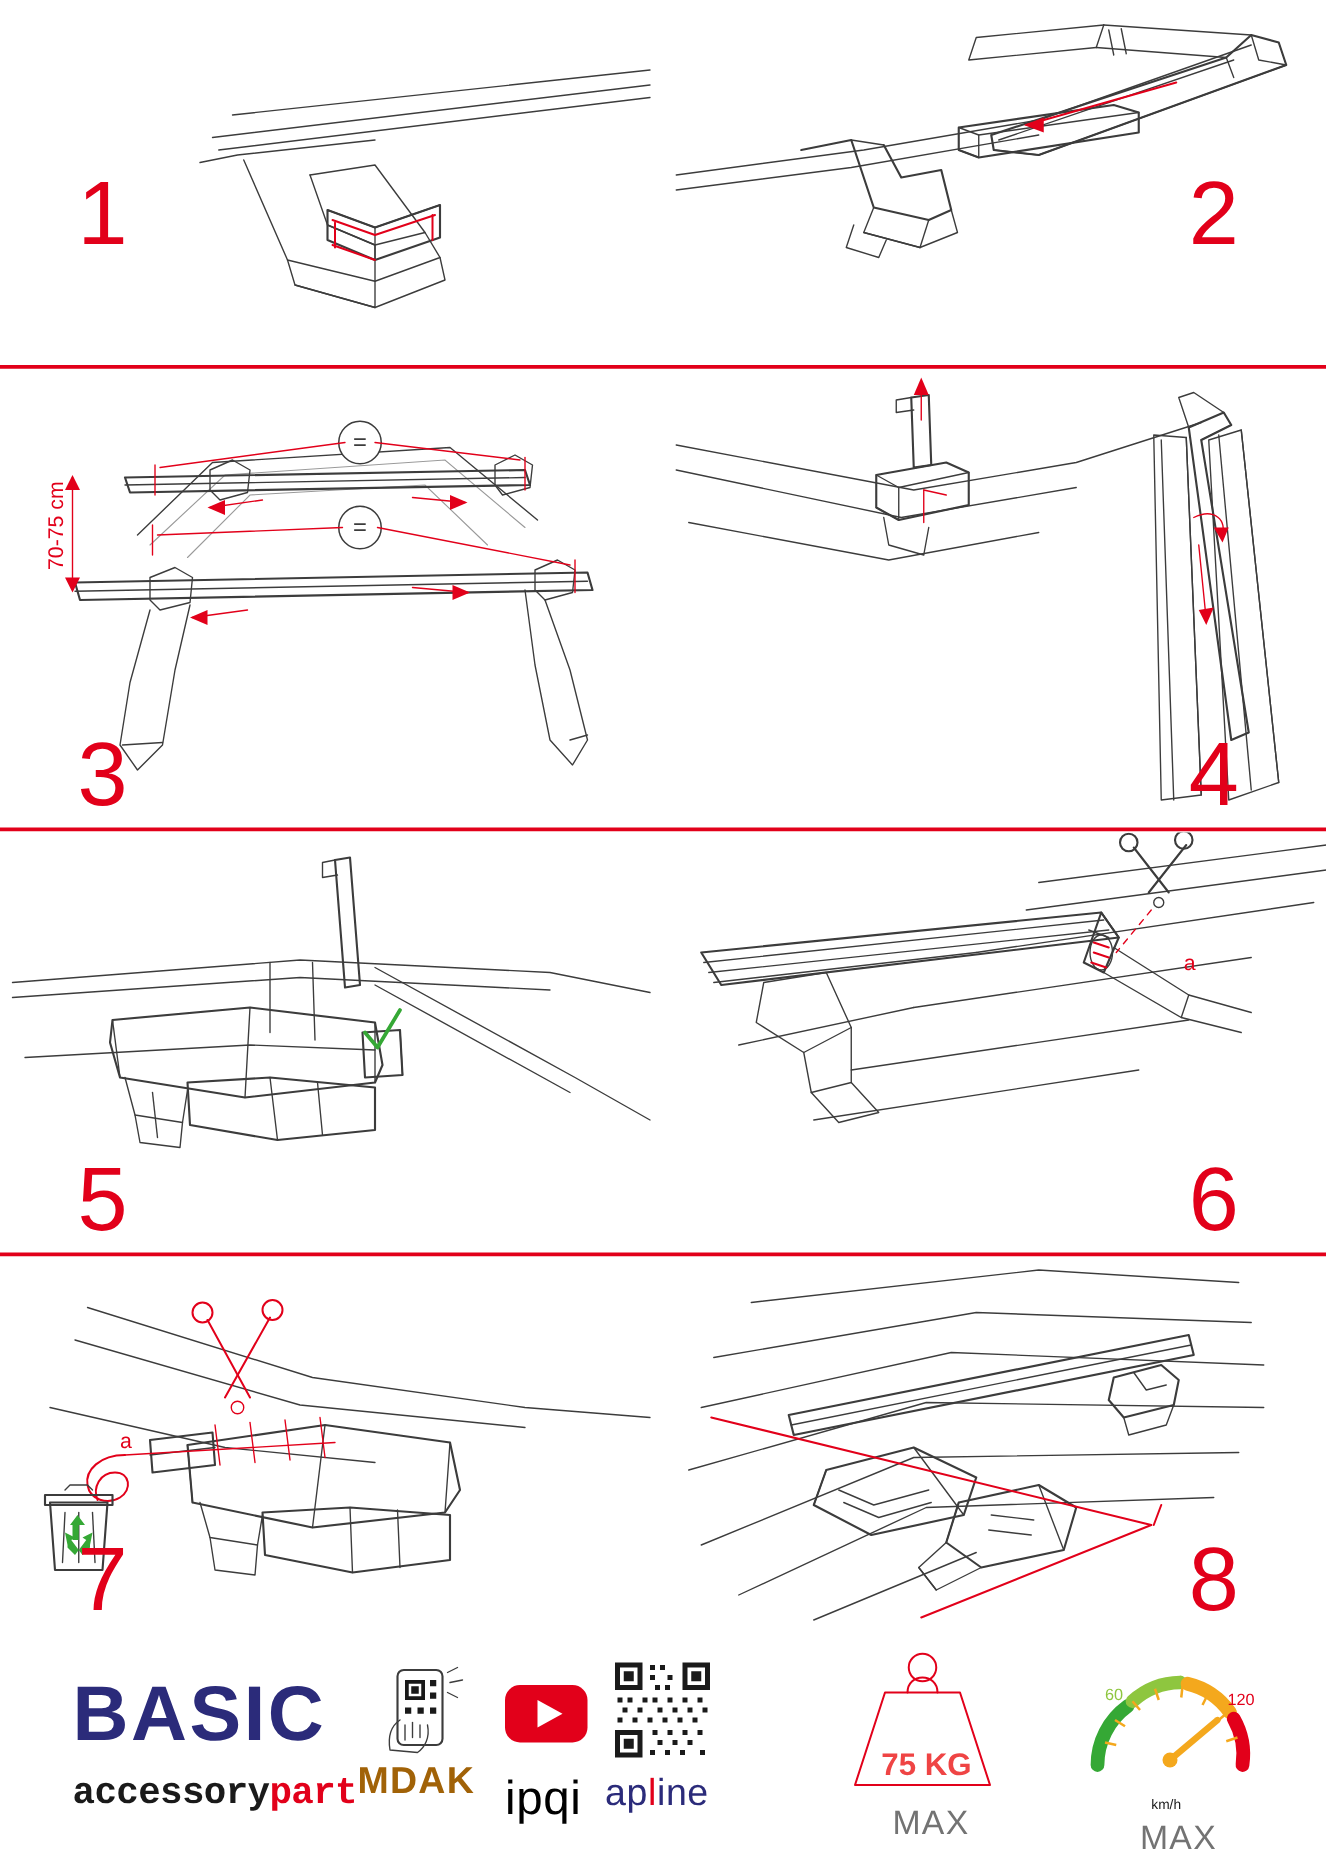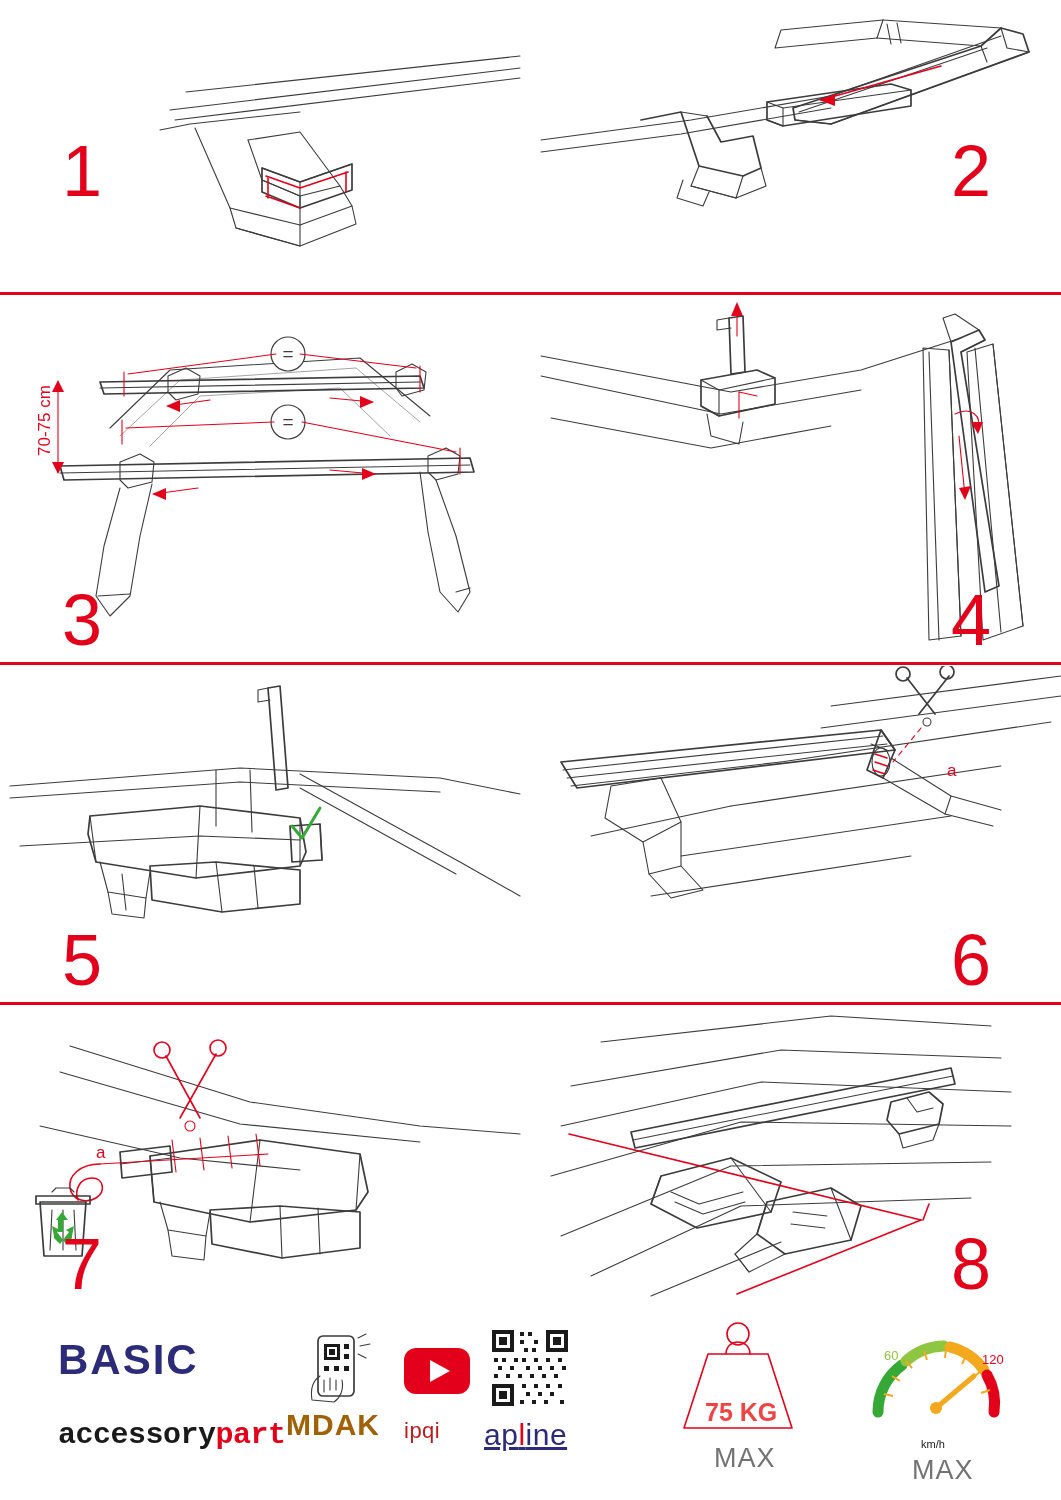--- a/index.html
+++ b/index.html
@@ -15,27 +15,27 @@
   .rd{fill:none;stroke:#e2001a;stroke-width:1.6;stroke-linecap:round;stroke-linejoin:round;}
   .rdthin{fill:none;stroke:#e2001a;stroke-width:1.1;stroke-linecap:round;}
   .rdfill{fill:#e2001a;}
   .grn{fill:none;stroke:#35a835;stroke-width:3;stroke-linecap:round;stroke-linejoin:round;}
   .dash{stroke-dasharray:5 5;}
   .eqbub{fill:#ffffff;stroke:#3c3c3c;stroke-width:1.2;}
   .lbl{font-family:"Liberation Sans",sans-serif;font-size:17px;fill:#e2001a;}
 
   
   .footer{position:absolute;left:0;top:1300px;width:1061px;height:200px;}
-  .brand-basic{position:absolute;left:58px;top:36px;font-family:"Liberation Sans",sans-serif;font-size:42px;font-weight:bold;letter-spacing:2px;color:#2b2b7a;}
+  .brand-basic{position:absolute;left:58px;top:36px;font-family:"Liberation Sans",sans-serif;font-size:62px;font-weight:bold;letter-spacing:2px;color:#2b2b7a;}
   .brand-sub{position:absolute;left:58px;top:118px;font-family:Liberation Mono, monospace;font-size:30px;font-weight:bold;letter-spacing:-0.5px;}
   .brand-sub .a{color:#1a1a1a;}
   .brand-sub .b{color:#e2001a;}
   .mdak{position:absolute;left:286px;top:108px;font-size:30px;font-weight:bold;letter-spacing:1px;color:#a16207;}
-  .ipqi{position:absolute;left:404px;top:118px;font-size:22px;color:#b91c1c;letter-spacing:0.5px;}
-  .apline{position:absolute;left:484px;top:118px;font-size:30px;color:#2b2b7a;letter-spacing:0.5px;text-decoration:underline;}
+  .ipqi{position:absolute;left:404px;top:118px;font-size:38px;color:#000000;letter-spacing:0.5px;}
+  .apline{position:absolute;left:484px;top:118px;font-size:30px;color:#2b2b7a;letter-spacing:0.5px;}
   .apline .red{color:#e2001a;}
   .maxlabel{position:absolute;font-size:27px;color:#737373;letter-spacing:1px;}
   .kgtext{position:absolute;font-size:25px;font-weight:bold;color:#ef4444;}
   .kmh{position:absolute;font-size:11px;color:#1a1a1a;}
 </style>
 </head>
 <body>
 
 <div class="sheet">
 

